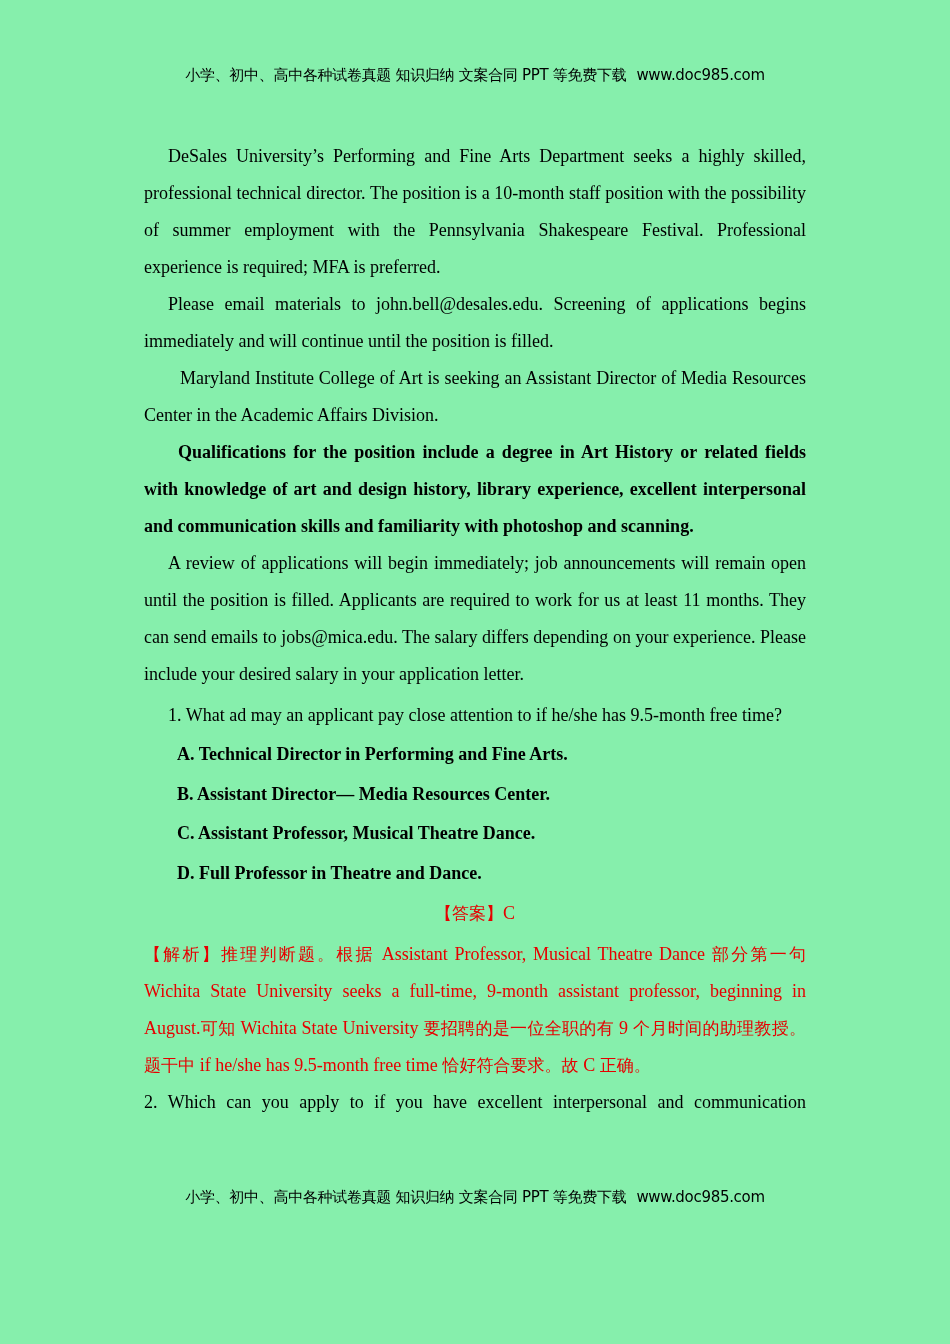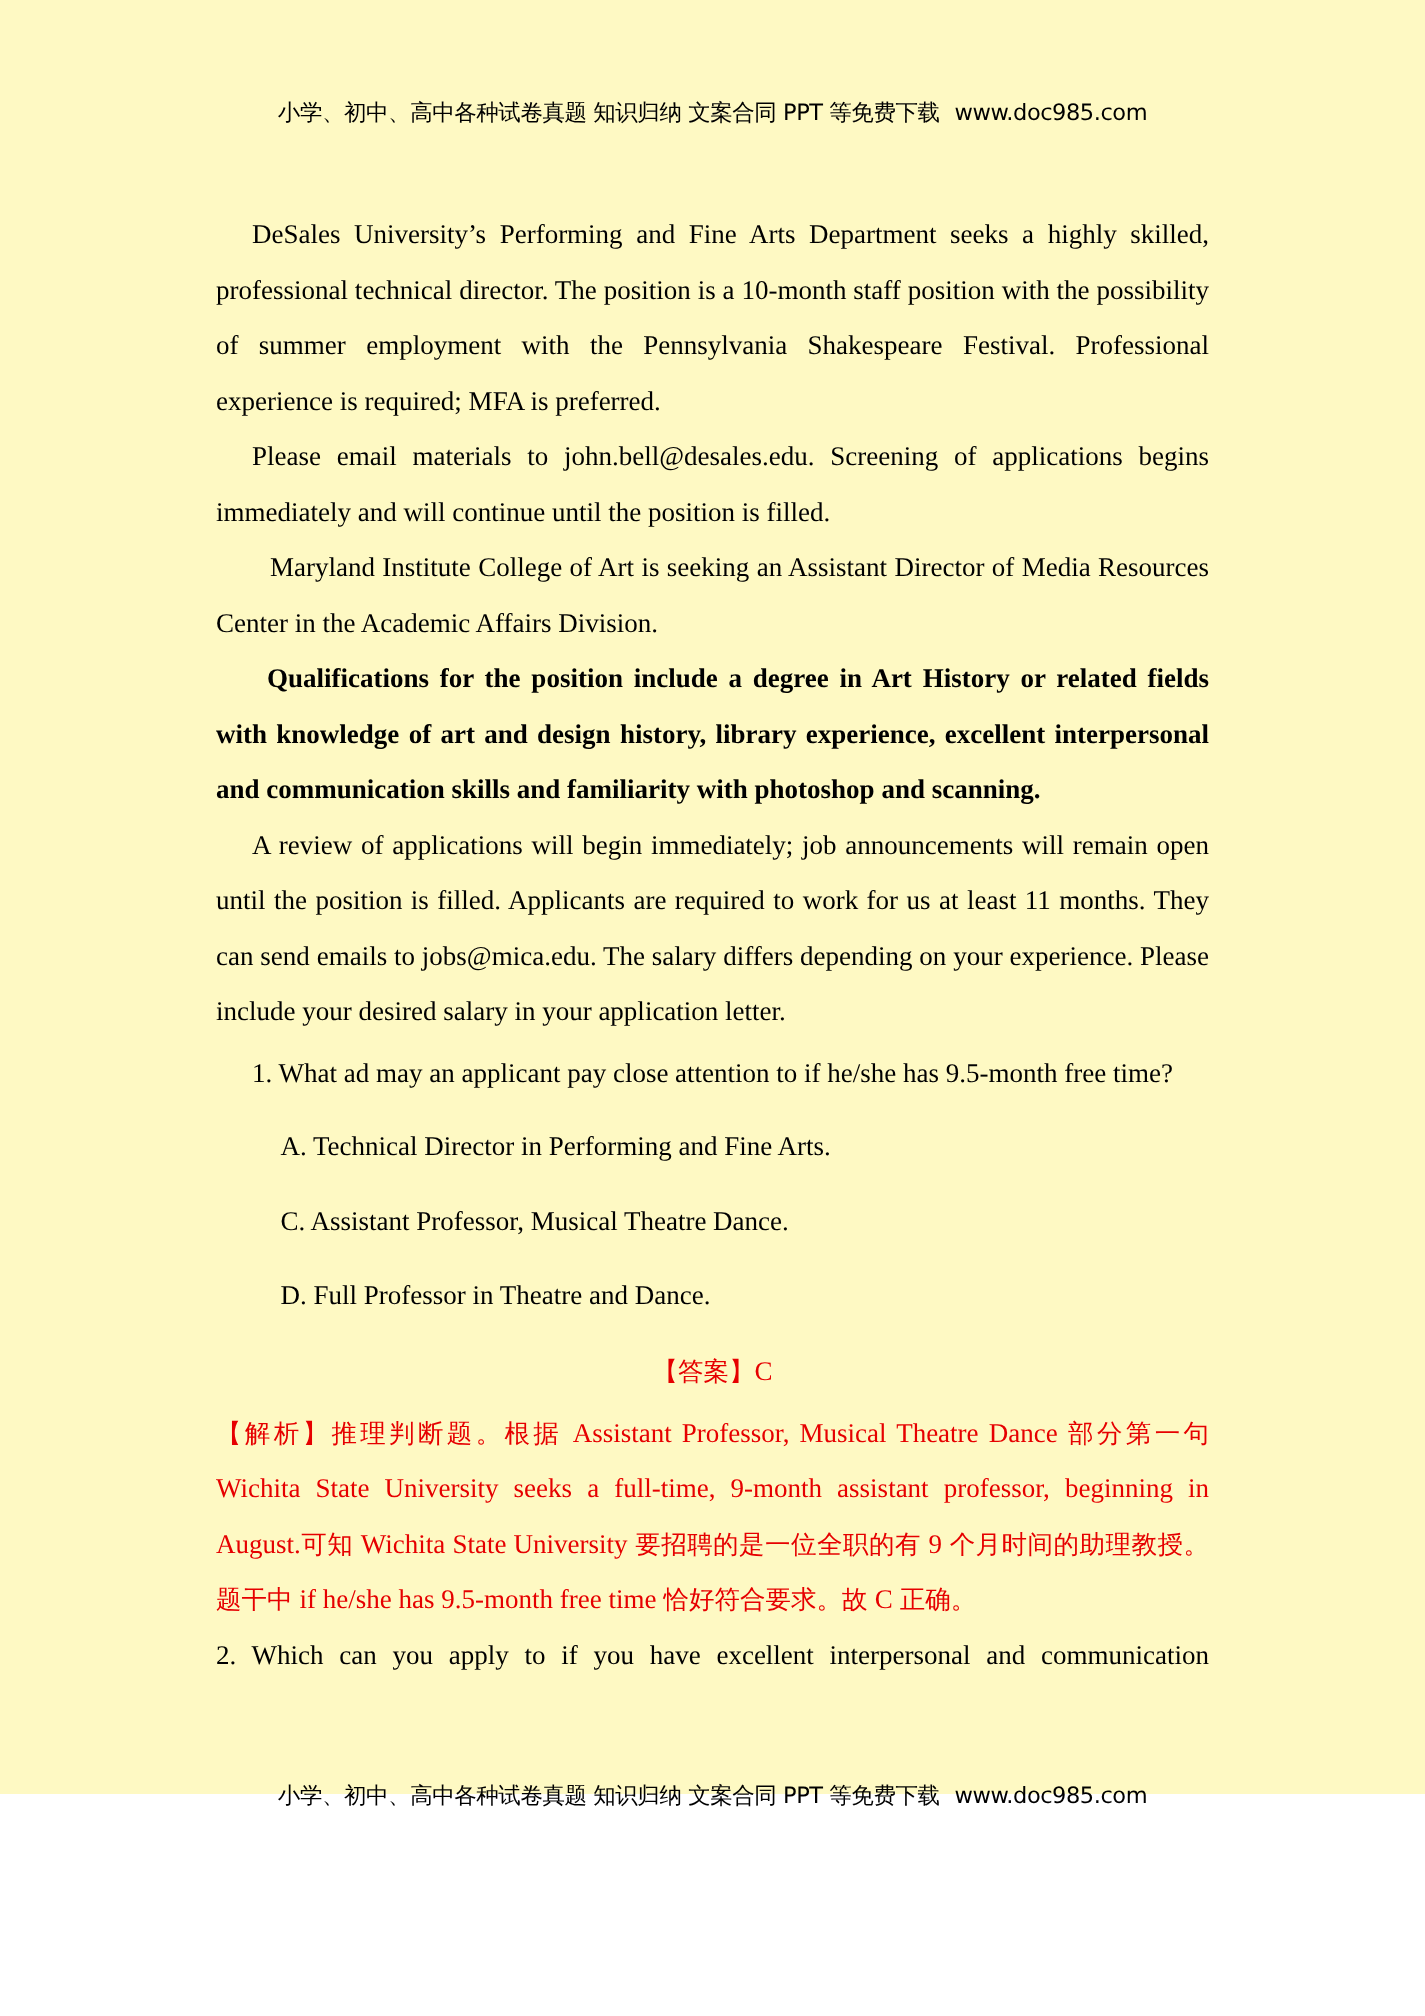--- a/index.html
+++ b/index.html
@@ -1,37 +1,37 @@
 <!DOCTYPE html>
 <html><head>
   <meta charset="utf-8">
   <style>
     html, body { margin: 0; padding: 0; background: #ffffff; }
     body { width: 950px; height: 1344px; position: relative; overflow: hidden; }
-    .page { position: absolute; left: 0; top: 0; width: 950px; height: 1196px; background: #fef9c3; }
+    .page { position: absolute; left: 0; top: 0; width: 950px; height: 1344px; background: #86efac; }
     .banner {
       position: absolute; left: 0; width: 950px; text-align: center;
       font-family: "DejaVu Sans", sans-serif; font-size: 15px; color: #000;
       letter-spacing: -0.3px;
     }
     .banner .url { margin-left: 10px; }
     .banner.top { top: 66px; }
     .banner.bottom { top: 1188px; }
     .content {
       position: absolute; left: 144px; top: 138px; width: 662px;
       font-family: "Liberation Serif", serif; font-size: 18px; color: #000;
       line-height: 37px;
     }
     .p { text-align: justify; margin: 0; }
     .indent1 { text-indent: 24px; }
     .indent2 { text-indent: 36px; }
     .indent3 { text-indent: 34px; font-weight: bold; }
     .heading { font-weight: bold; margin: 0; line-height: 35px; }
     .q { margin: 4px; line-height: 36px; text-align: center; }
-    .opt { margin: 14px; padding-left: 29px; line-height: 35.5px; }
+    .opt { margin: 4px; padding-left: 29px; line-height: 35.5px; font-weight: bold; }
     .red { color: #e60000; }
     .cn { font-family: Liberation Sans, sans-serif; font-size: 17px; }
     .b { font-weight: normal; }
     .analysis { text-align: justify; margin: 0; line-height: 37px; }
     .last { text-align: justify; text-align-last: justify; margin: 0; line-height: 37px; }
   </style>
 </head>
 <body>
 
 <div class="page">
@@ -42,20 +42,21 @@
 
   <div class="content">
     <p class="p indent1">DeSales University’s Performing and Fine Arts Department seeks a highly skilled, professional technical director. The position is a 10-month staff position with the possibility of summer employment with the Pennsylvania Shakespeare Festival. Professional experience is required; MFA is preferred.</p>
     <p class="p indent1">Please email materials to john.bell@desales.edu. Screening of applications begins immediately and will continue until the position is filled.</p>
     <p class="p indent2">Maryland Institute College of Art is seeking an Assistant Director of Media Resources Center in the Academic Affairs Division.</p>
     <p class="p indent3">Qualifications for the position include a degree in Art History or related fields with knowledge of art and design history, library experience, excellent interpersonal and communication skills and familiarity with photoshop and scanning.</p>
     <p class="p indent1">A review of applications will begin immediately; job announcements will remain open until the position is filled. Applicants are required to work for us at least 11 months. They can send emails to jobs@mica.edu. The salary differs depending on your experience. Please include your desired salary in your application letter.</p>
 
     <p class="q">1. What ad may an applicant pay close attention to if he/she has 9.5-month free time?</p>
     <p class="opt">A. Technical Director in Performing and Fine Arts.</p>
+    <p class="opt">B. Assistant Director— Media Resources Center.</p>
     <p class="opt">C. Assistant Professor, Musical Theatre Dance.</p>
     <p class="opt">D. Full Professor in Theatre and Dance.</p>
 
     <p class="q red"><span class="cn">【答案】</span><span>C</span></p>
 
     <p class="analysis red"><span class="cn">【解析】</span><span class="cn">推理判断题。根据 </span><span class="b">Assistant Professor, Musical Theatre Dance</span><span class="cn"> 部分第一句 </span><span>Wichita State University seeks a full-time, 9-month assistant professor, beginning in August.</span><span class="cn">可知 </span><span>Wichita State University</span><span class="cn"> 要招聘的是一位全职的有 </span><span>9</span><span class="cn"> 个月时间的助理教授。题干中 </span><span>if he/she has 9.5-month free time</span><span class="cn"> 恰好符合要求。故 </span><span>C</span><span class="cn"> 正确。</span></p>
 
     <p class="last">2. Which can you apply to if you have excellent interpersonal and communication</p>
   </div>
 

